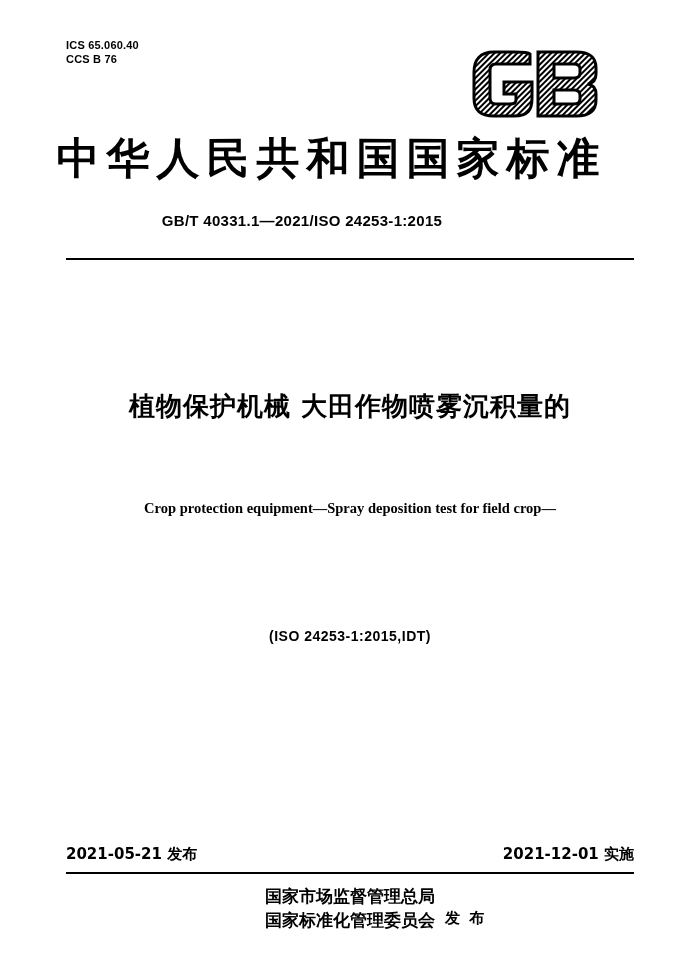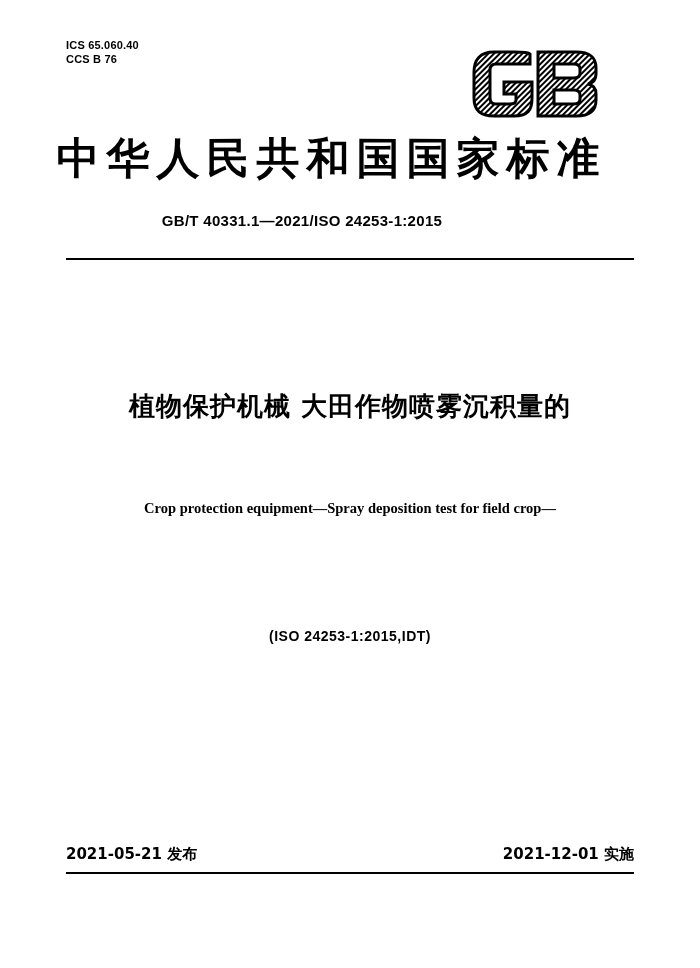--- a/index.html
+++ b/index.html
@@ -253,14 +253,23 @@
 
   <div class="idt-line">(ISO 24253-1:2015,IDT)</div>
 
   <div class="date-row">
     <span class="date-left">2021-05-21 发布</span>
     <span class="date-right">2021-12-01 实施</span>
   </div>
 
   <div class="bottom-rule"></div>
 
+  <div class="issuer">
+    <span class="issuer-inner">
+      <span class="issuer-lines">
+        <span style="display:block">国家市场监督管理总局</span>
+        <span style="display:block">国家标准化管理委员会</span>
+      </span>
+      <span class="issuer-publish">发 布</span>
+    </span>
+  </div>
 
 </div>
 
 </body></html>

